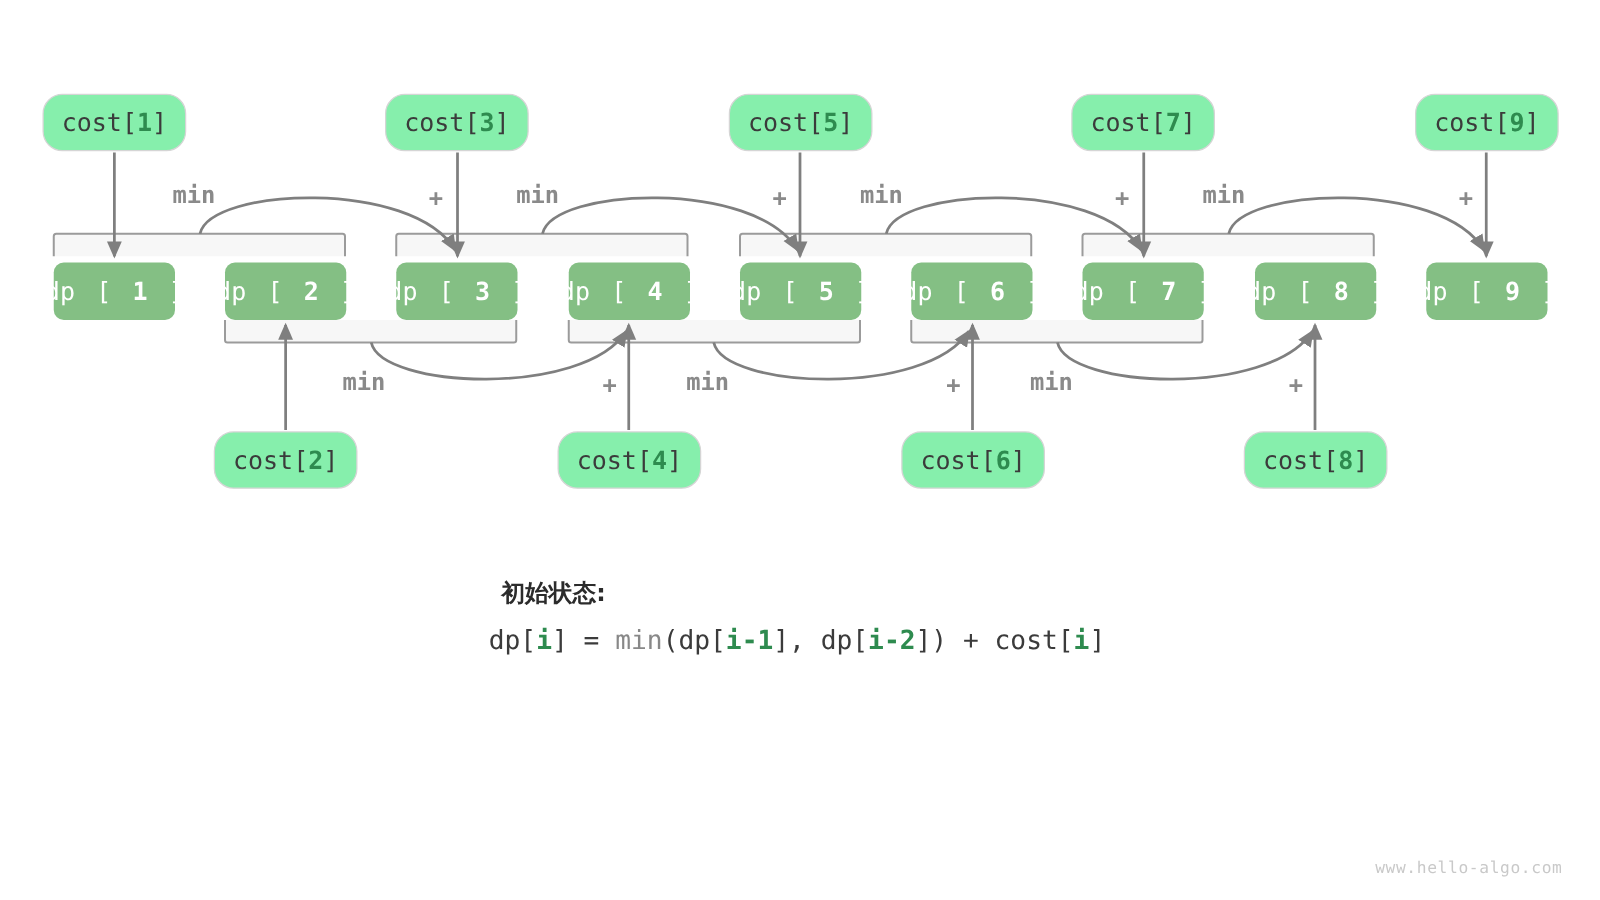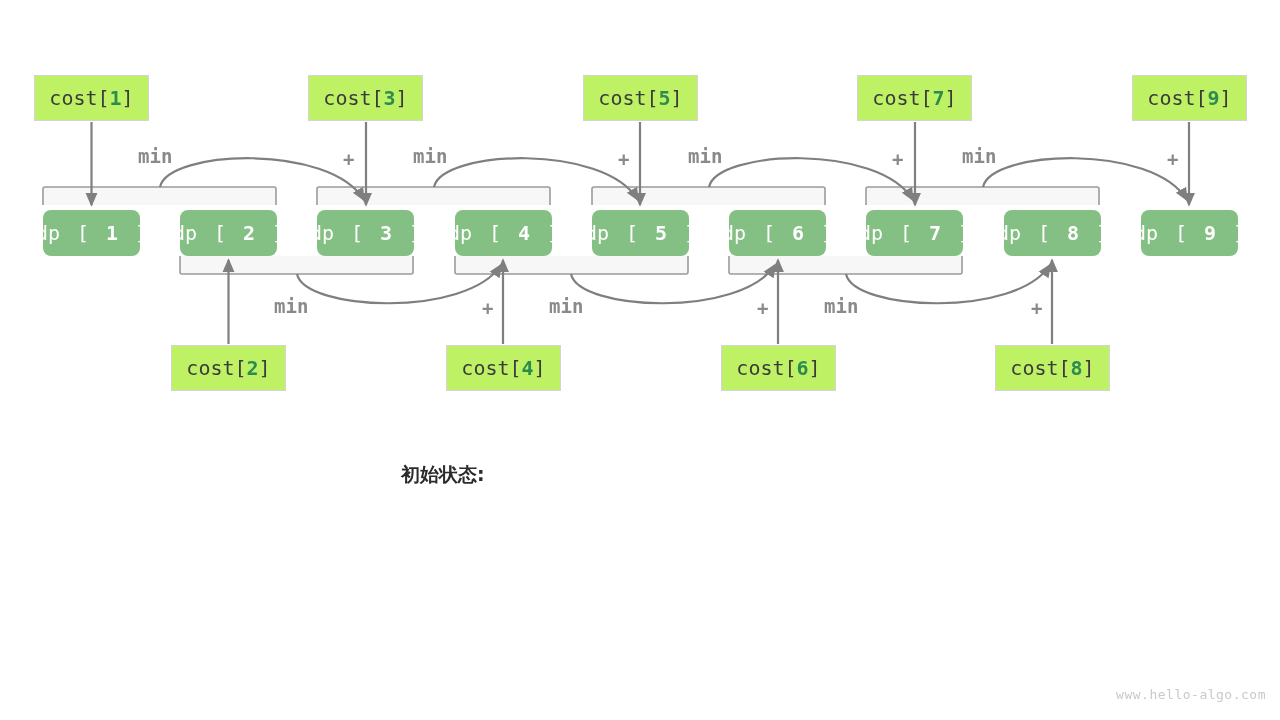--- a/index.html
+++ b/index.html
@@ -43,23 +43,23 @@
     border-radius: 8px;
     color: #ffffff;
     font-size: 20px;
     letter-spacing: 0px;
     gap: 17px;
   }
   .dp-node .idx { color: #ffffff; font-weight: bold; }
   .cost-node {
     width: 115px;
     height: 46px;
-    background: #bef264;
+    background: #86efac;
     border: 1px solid #d5d5d5;
-    border-radius: 0;
+    border-radius: 16px;
     color: #3b3b3b;
     font-size: 20px;
   }
   .cost-node .idx { color: #2e8b4f; font-weight: bold; }
   .op-label {
     position: absolute;
     font-family: "DejaVu Sans Mono", "Liberation Mono", monospace;
     font-size: 19px;
     font-weight: bold;
     color: #8a8a8a;
@@ -82,21 +82,21 @@
     font-family: "DejaVu Sans Mono", "Liberation Mono", monospace;
     font-size: 21px;
     color: #3b3b3b;
     white-space: pre;
     margin: 0 0 26px 0;
   }
   .f-line .g { color: #2e8b4f; font-weight: bold; }
   .f-line .dim { color: #888888; }
   .watermark {
     position: absolute;
-    right: 14px;
+    right: 30px;
     bottom: 18px;
     font-family: "DejaVu Sans Mono", "Liberation Mono", monospace;
     font-size: 13px;
     color: #c9c9c9;
     letter-spacing: 0.5px;
   }
 </style>
 </head>
 <body>
 
@@ -220,17 +220,18 @@
   <div class="node cost-node" style="left:721px; top:345px;">
     <span>cost</span><span>[</span><span class="idx">6</span><span>]</span>
   </div>
   <div class="node cost-node" style="left:995px; top:345px;">
     <span>cost</span><span>[</span><span class="idx">8</span><span>]</span>
   </div>
 
   <div class="formula-block">
     <p class="f-title">初始状态:</p>
 
+    <p class="f-line"><span>dp[</span><span class="g">i</span><span>] = </span><span class="dim">min</span><span>(dp[</span><span class="g">i-1</span><span>], dp[</span><span class="g">i-2</span><span>]) + cost[</span><span class="g">i</span><span>]</span></p>
   </div>
 
   <div class="watermark">www.hello-algo.com</div>
 
 </div>
 
 </body></html>

